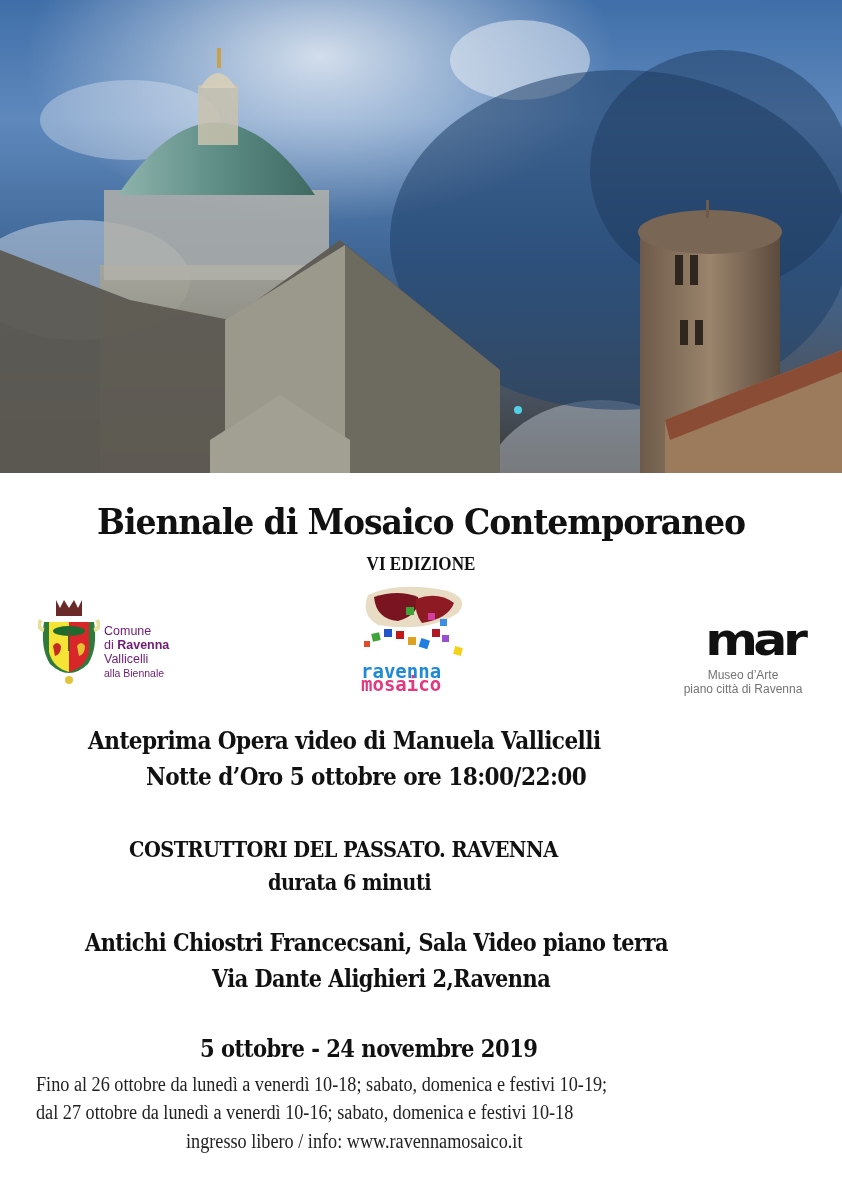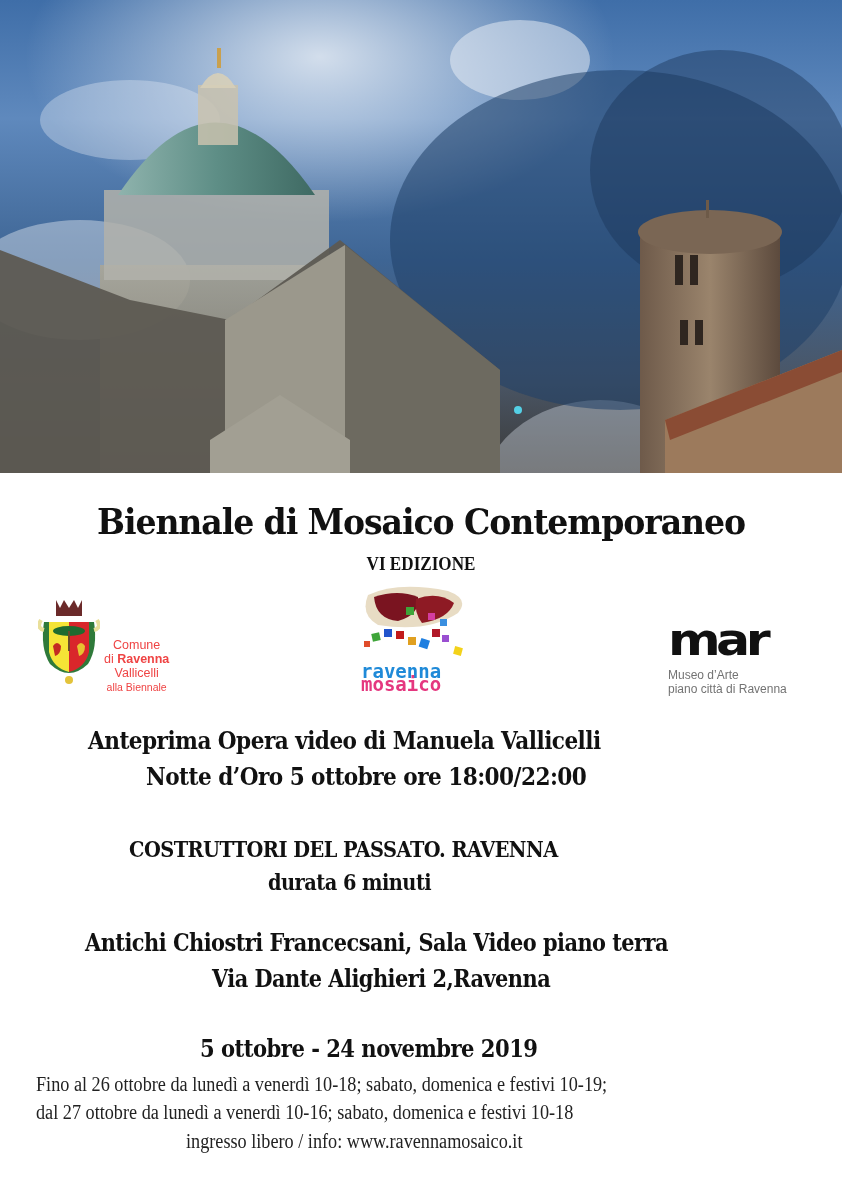--- a/index.html
+++ b/index.html
@@ -7,25 +7,25 @@
 
   .hero { position: absolute; left: 0; top: 0; width: 842px; height: 473px; overflow: hidden;
     background: linear-gradient(180deg, #3f6ea8 0%, #5f89bd 25%, #3e6594 55%, #4a5666 80%, #3b3a38 100%); }
   .hero svg { position: absolute; left: 0; top: 0; }
 
   .title { position: absolute; left: 0; width: 842px; top: 500px; text-align: center;
     font-family: "DejaVu Serif", serif; font-weight: bold; font-size: 36px; letter-spacing: -1.2px; transform: scaleX(0.92); transform-origin: center; }
   .edition { position: absolute; left: 0; width: 842px; top: 553px; text-align: center; font-family: "Liberation Serif", serif; font-weight: bold; font-size: 19px; transform: scaleX(0.9); }
 
   .logo-comune { position: absolute; left: 38px; top: 598px; width: 170px; height: 88px; }
-  .comune-text { position: absolute; left: 66px; top: 40px; font-family: "Liberation Sans", sans-serif; font-size: 12.5px; line-height: 14px; color: #ef4444; text-align: center; }
+  .comune-text { position: absolute; left: 66px; top: 26px; font-family: "Liberation Sans", sans-serif; font-size: 12.5px; line-height: 14px; color: #701a75; }
   .comune-text .small { font-size: 10.5px; }
   .logo-rm { position: absolute; left: 358px; top: 585px; width: 125px; height: 120px; }
   .rm-word { position: absolute; left: 3px; font-family: "DejaVu Sans Mono", monospace; font-weight: bold; font-size: 19px; letter-spacing: 0px; line-height: 19px; }
-  .logo-mar { position: absolute; left: 668px; top: 622px; width: 150px; height: 80px; }
+  .logo-mar { position: absolute; left: 668px; top: 622px; width: 150px; height: 80px; text-align: center; }
   .mar-word { font-family: "DejaVu Sans", sans-serif; font-weight: bold; font-size: 44px; line-height: 36px; letter-spacing: -4px; color: #111; transform: scaleX(1.15); transform-origin: left; }
   .mar-sub { font-family: "Liberation Sans", sans-serif; font-size: 12px; line-height: 14px; color: #737373; margin-top: 10px; }
 
   .line { position: absolute; white-space: nowrap; font-family: "DejaVu Serif", serif; font-weight: bold; letter-spacing: -0.6px; transform-origin: left; }
   .l1 { left: 88px; top: 726px; font-size: 24px; transform: scaleX(0.9); }
   .l2 { left: 146px; top: 762px; font-size: 24px; transform: scaleX(0.9); }
   .l3 { left: 129px; top: 836px; font-size: 22px; transform: scaleX(0.88); }
   .l4 { left: 268px; top: 869px; font-size: 22px; transform: scaleX(0.88); }
   .l5 { left: 85px; top: 928px; font-size: 24px; transform: scaleX(0.87); }
   .l6 { left: 212px; top: 964px; font-size: 24px; transform: scaleX(0.87); }

